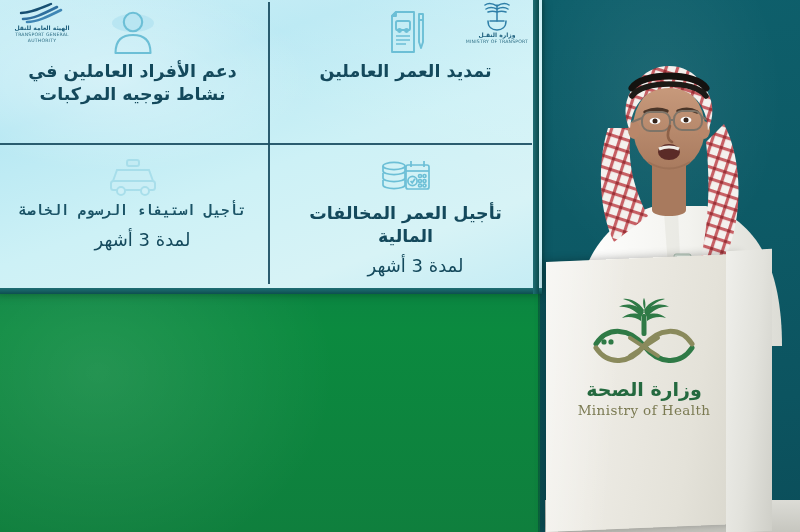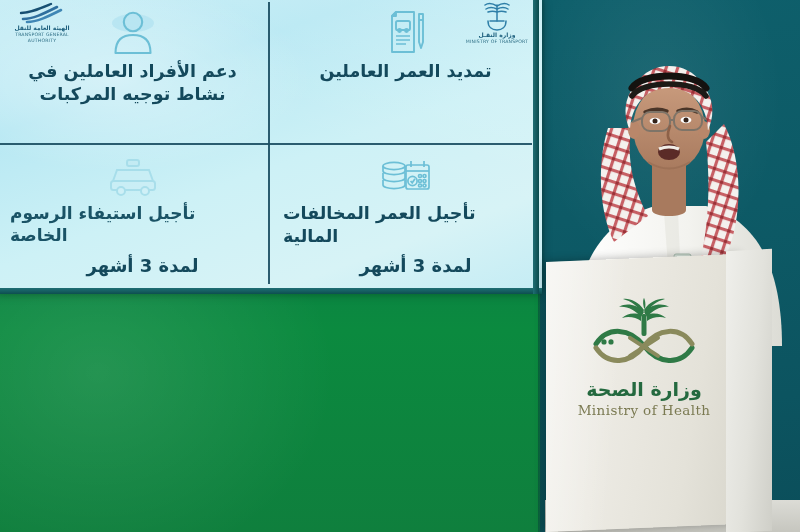--- a/index.html
+++ b/index.html
@@ -94,29 +94,29 @@
   }
 
   
   .icon-wrap {
     height:56px;
     display:flex; align-items:center; justify-content:center;
     margin-top:2px;
   }
   .icon-wrap.sm { height:50px; }
   .card-text {
-    text-align:left;
+    text-align:center;
     color:#16414f;
     font-weight:bold;
     line-height:1.3;
     font-family:"DejaVu Sans", sans-serif;
   }
   .t-lg  { font-size:17.5px; color:#14495c; }
-  .t-md  { font-size:17px; color:#1a5366; }
-  .t-dur { font-size:18px; color:#14495c; font-weight:bold; margin-top:8px;margin-left:20px; }
+  .t-md  { font-size:14px; color:#1a5366;font-family:Liberation Mono, monospace; }
+  .t-dur { font-size:18px; color:#14495c; font-weight:normal; margin-top:8px;margin-left:20px; }
   .t-dur.tight { margin-top:6px; }
 
   
   .logo-tga {
     position:absolute; left:9px; top:6px;
     width:74px; height:46px; z-index:30;
   }
   .logo-mot {
     position:absolute; left:466px; top:5px;
     width:70px; height:52px; z-index:30;

